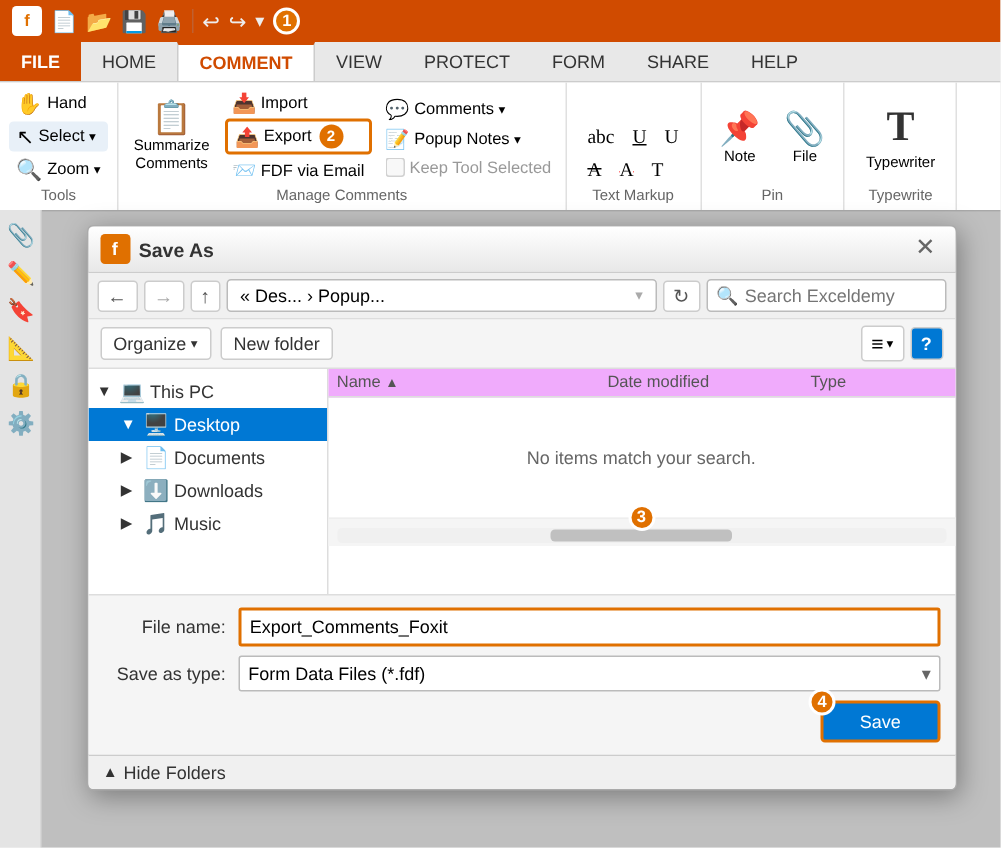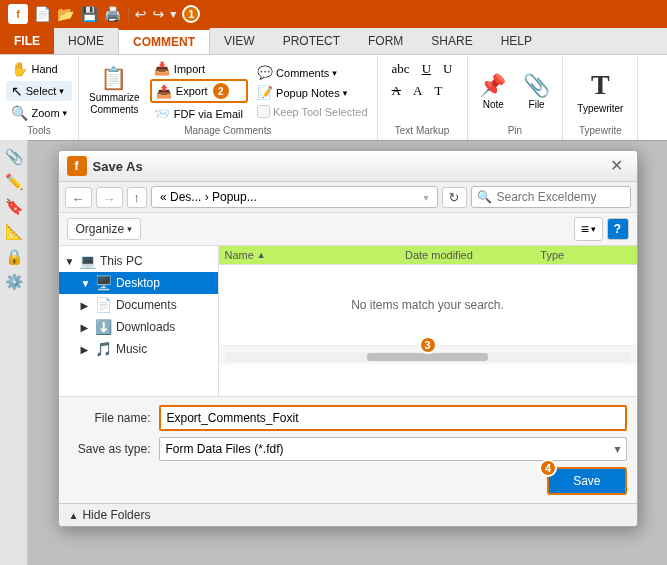--- a/index.html
+++ b/index.html
@@ -95,21 +95,21 @@
         <label style="display:flex;align-items:center;gap:3px;padding:2px 5px;font-size:11px;color:#999;cursor:pointer;">
           <input type="checkbox" disabled="" style="cursor: pointer;">
           <span>Keep Tool Selected</span>
         </label>
       </div>
     </div>
     <div style="font-size:10px;color:#666;margin-top:2px;">Manage Comments</div>
   </div>
 
   <div style="display:flex;flex-direction:column;align-items:center;border-right:1px solid #e0e0e0;padding:4px 8px;min-width:90px;">
-    <div style="display:flex;flex-direction:row;gap:6px;flex:1;align-items:flex-start;">
+    <div style="display:flex;flex-direction:row;gap:6px;flex:1;align-items:flex-end;">
       <div style="display:flex;flex-direction:column;gap:2px;">
         <div style="display:flex;gap:4px;">
           <button style="padding:2px 4px;border:none;background:transparent;cursor:pointer;font-size:13px;border-radius:2px;font-family:serif;">abc</button>
           <button style="padding:2px 4px;border:none;background:transparent;cursor:pointer;font-size:13px;border-radius:2px;font-family:serif;text-decoration:underline;">U</button>
           <button style="padding:2px 4px;border:none;background:transparent;cursor:pointer;font-size:13px;border-radius:2px;font-family:serif;">U</button>
         </div>
         <div style="display:flex;gap:4px;">
           <button style="padding:2px 4px;border:none;background:transparent;cursor:pointer;font-size:13px;border-radius:2px;font-family:serif;text-decoration:line-through;">A</button>
           <button style="padding:2px 4px;border:none;background:transparent;cursor:pointer;font-size:13px;border-radius:2px;font-family:serif;text-decoration:underline;text-underline-offset:-3px;text-decoration-color:red;">A</button>
           <button style="padding:2px 4px;border:none;background:transparent;cursor:pointer;font-size:13px;border-radius:2px;font-family:serif;">T</button>
@@ -180,20 +180,21 @@
         <input type="text" placeholder="Search Exceldemy" style="border: none; outline: none; font-size: 12px; width: 100%; background: transparent;">
       </div>
     </div>
 
     <div style="padding:4px 8px;display:flex;align-items:center;justify-content:space-between;border-bottom:1px solid #ddd;background:#f5f5f5;">
       <div style="display:flex;align-items:center;gap:6px;">
         <button style="cursor:pointer;padding:3px 8px;border:1px solid #ccc;border-radius:3px;font-size:12px;background:#fff;color:#333;display:flex;align-items:center;gap:3px;">
           <span>Organize</span>
           <span style="font-size:9px;">▾</span>
         </button>
+        <button style="cursor:pointer;padding:3px 8px;border:1px solid #ccc;border-radius:3px;font-size:12px;background:#fff;color:#333;">New folder</button>
       </div>
       <div style="display:flex;align-items:center;gap:4px;">
         <button style="cursor:pointer;padding:3px 6px;border:1px solid #ccc;border-radius:3px;font-size:14px;background:#fff;display:flex;align-items:center;gap:2px;">
           <span>≡</span>
           <span style="font-size:9px;">▾</span>
         </button>
         <button style="cursor:pointer;width:22px;height:22px;border:1px solid #ccc;border-radius:3px;font-size:12px;background:#0078d4;color:white;font-weight:bold;display:flex;align-items:center;justify-content:center;">?</button>
       </div>
     </div>
 
@@ -221,21 +222,21 @@
           <span style="font-size:12px;">Downloads</span>
         </div>
         <div style="display:flex;align-items:center;gap:3px;padding:3px 6px;cursor:pointer;color:#333;padding-left:22px;">
           <span style="font-size:10px;width:12px;">▶</span>
           <span style="font-size:14px;">🎵</span>
           <span style="font-size:12px;">Music</span>
         </div>
       </div>
 
       <div style="flex:1;display:flex;flex-direction:column;">
-        <div style="display:flex;border-bottom:1px solid #ddd;padding:3px 6px;font-size:11px;color:#555;background:#bef264;justify-content:center;">
+        <div style="display:flex;border-bottom:1px solid #ddd;padding:3px 6px;font-size:11px;color:#555;background:#f0abfc;justify-content:center;">
           <div style="flex:2;display:flex;align-items:center;gap:3px;">
             <span>Name</span>
             <span style="font-size:9px;">▲</span>
           </div>
           <div style="flex:1.5;">
             <span>Date modified</span>
           </div>
           <div style="flex:1;">
             <span>Type</span>
           </div>

